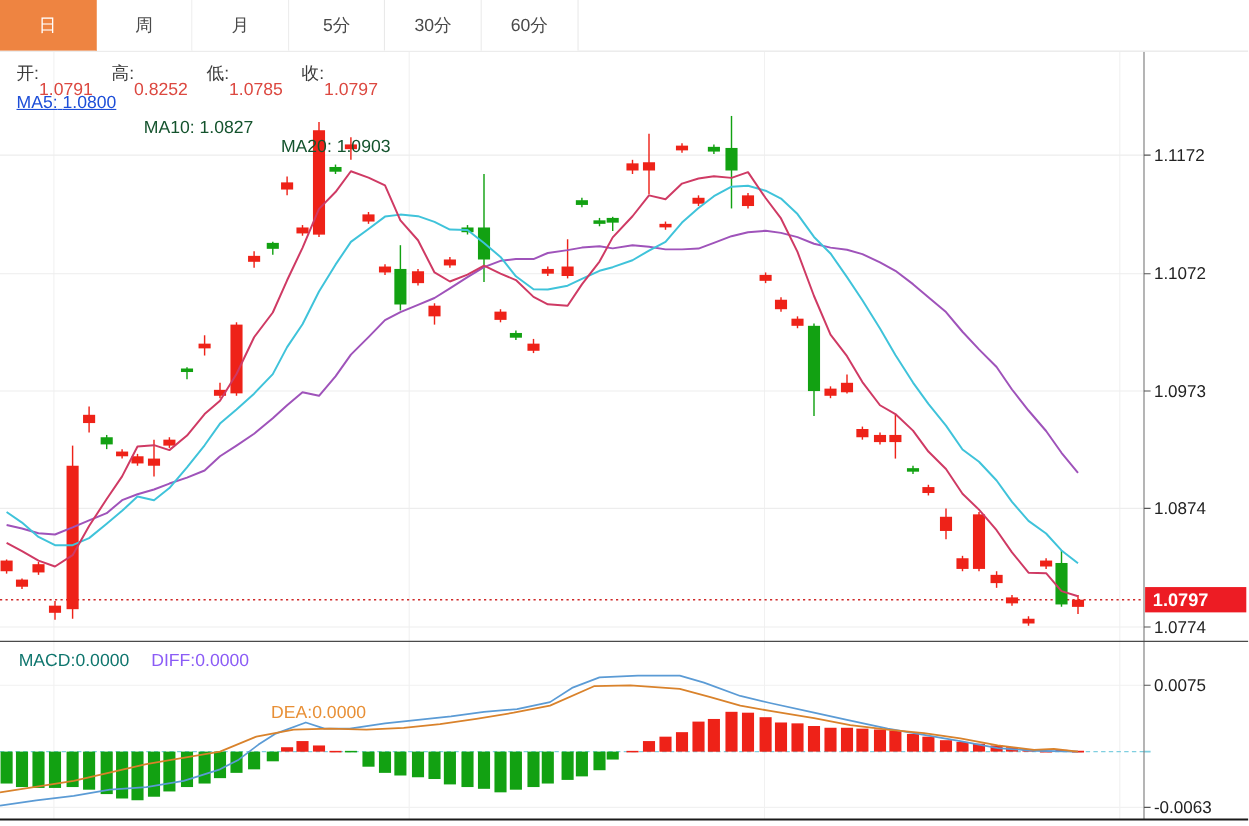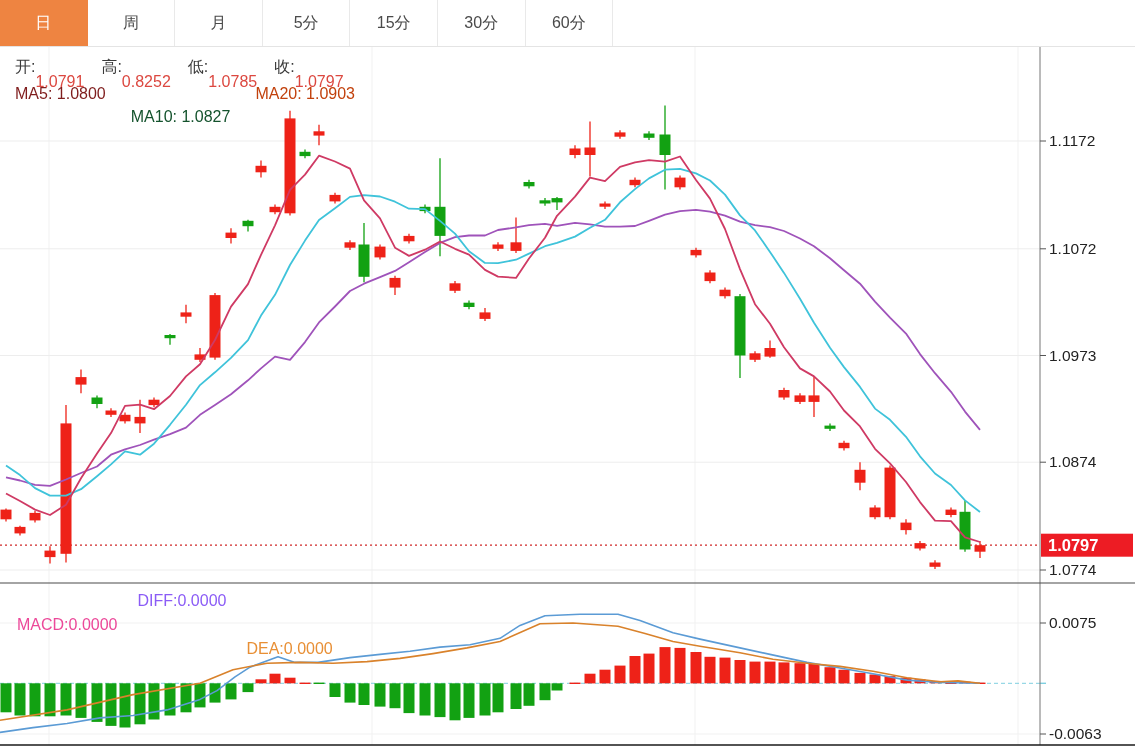--- a/index.html
+++ b/index.html
@@ -12,22 +12,22 @@
        font-size:16px;color:#4a4a4a;border-right:1px solid #e9e9e9;box-sizing:border-box;
        cursor:pointer;background:#fff;}
   .tab.active{background:#ee8441;color:#fff;border-right:1px solid #ee8441;}
   .txtrow{position:absolute;z-index:2;display:flex;font-size:16px;white-space:nowrap;}
   .quote-row{left:15px;top:57px;gap:17px;}
   .ma-row{left:15px;top:85px;gap:25px;}
   .macd-row{left:17px;top:592px;gap:20px;}
   .grp{display:flex;}
   .lbl{color:#3a3a3a;}
   .val-red{color:#dc4840;margin-top:16px;}
-  .ma5-c{color:#7f1d1d;} .ma10-c{color:#14532d;margin-top:23px;} .ma20-c{color:#c2410c;}
-  .macd-c{color:#ec4899;align-items:center;} .diff-c{color:#8b5cf6;} .dea-c{color:#e88f35;margin-top:48px;}
+  .ma5-c{color:#1d4ed8;text-decoration:underline;} .ma10-c{color:#14532d;margin-top:23px;} .ma20-c{color:#14532d;margin-top:40px;}
+  .macd-c{color:#0f766e;} .diff-c{color:#8b5cf6;} .dea-c{color:#e88f35;margin-top:48px;}
 </style>
 </head>
 <body>
 
 <div class="app">
 
   <svg class="chart" width="1135" height="751" viewBox="0 0 1135 751">
       <g>
         <line x1="49" y1="47" x2="49" y2="745" stroke="#f1f1f1" stroke-width="1"></line>
         <line x1="372" y1="47" x2="372" y2="745" stroke="#f1f1f1" stroke-width="1"></line>
@@ -290,21 +290,20 @@
         <rect x="1041" y="533.7" width="92" height="23" fill="#ed1c24"></rect>
         <text x="1048" y="551.2" fill="#ffffff" font-size="16.5" font-family="Liberation Sans, sans-serif" font-weight="bold">1.0797</text>
       </g>
     </svg>
 
   <div class="tabbar">
       <div class="tab active">日</div>
       <div class="tab">周</div>
       <div class="tab">月</div>
       <div class="tab">5分</div>
-      <div class="tab">15分</div>
       <div class="tab">30分</div>
       <div class="tab">60分</div>
     </div>
 
   <div class="txtrow quote-row">
     <span class="grp">
       <span class="lbl">开:</span>
       <span class="val-red">1.0791</span>
     </span>
     <span class="grp">

